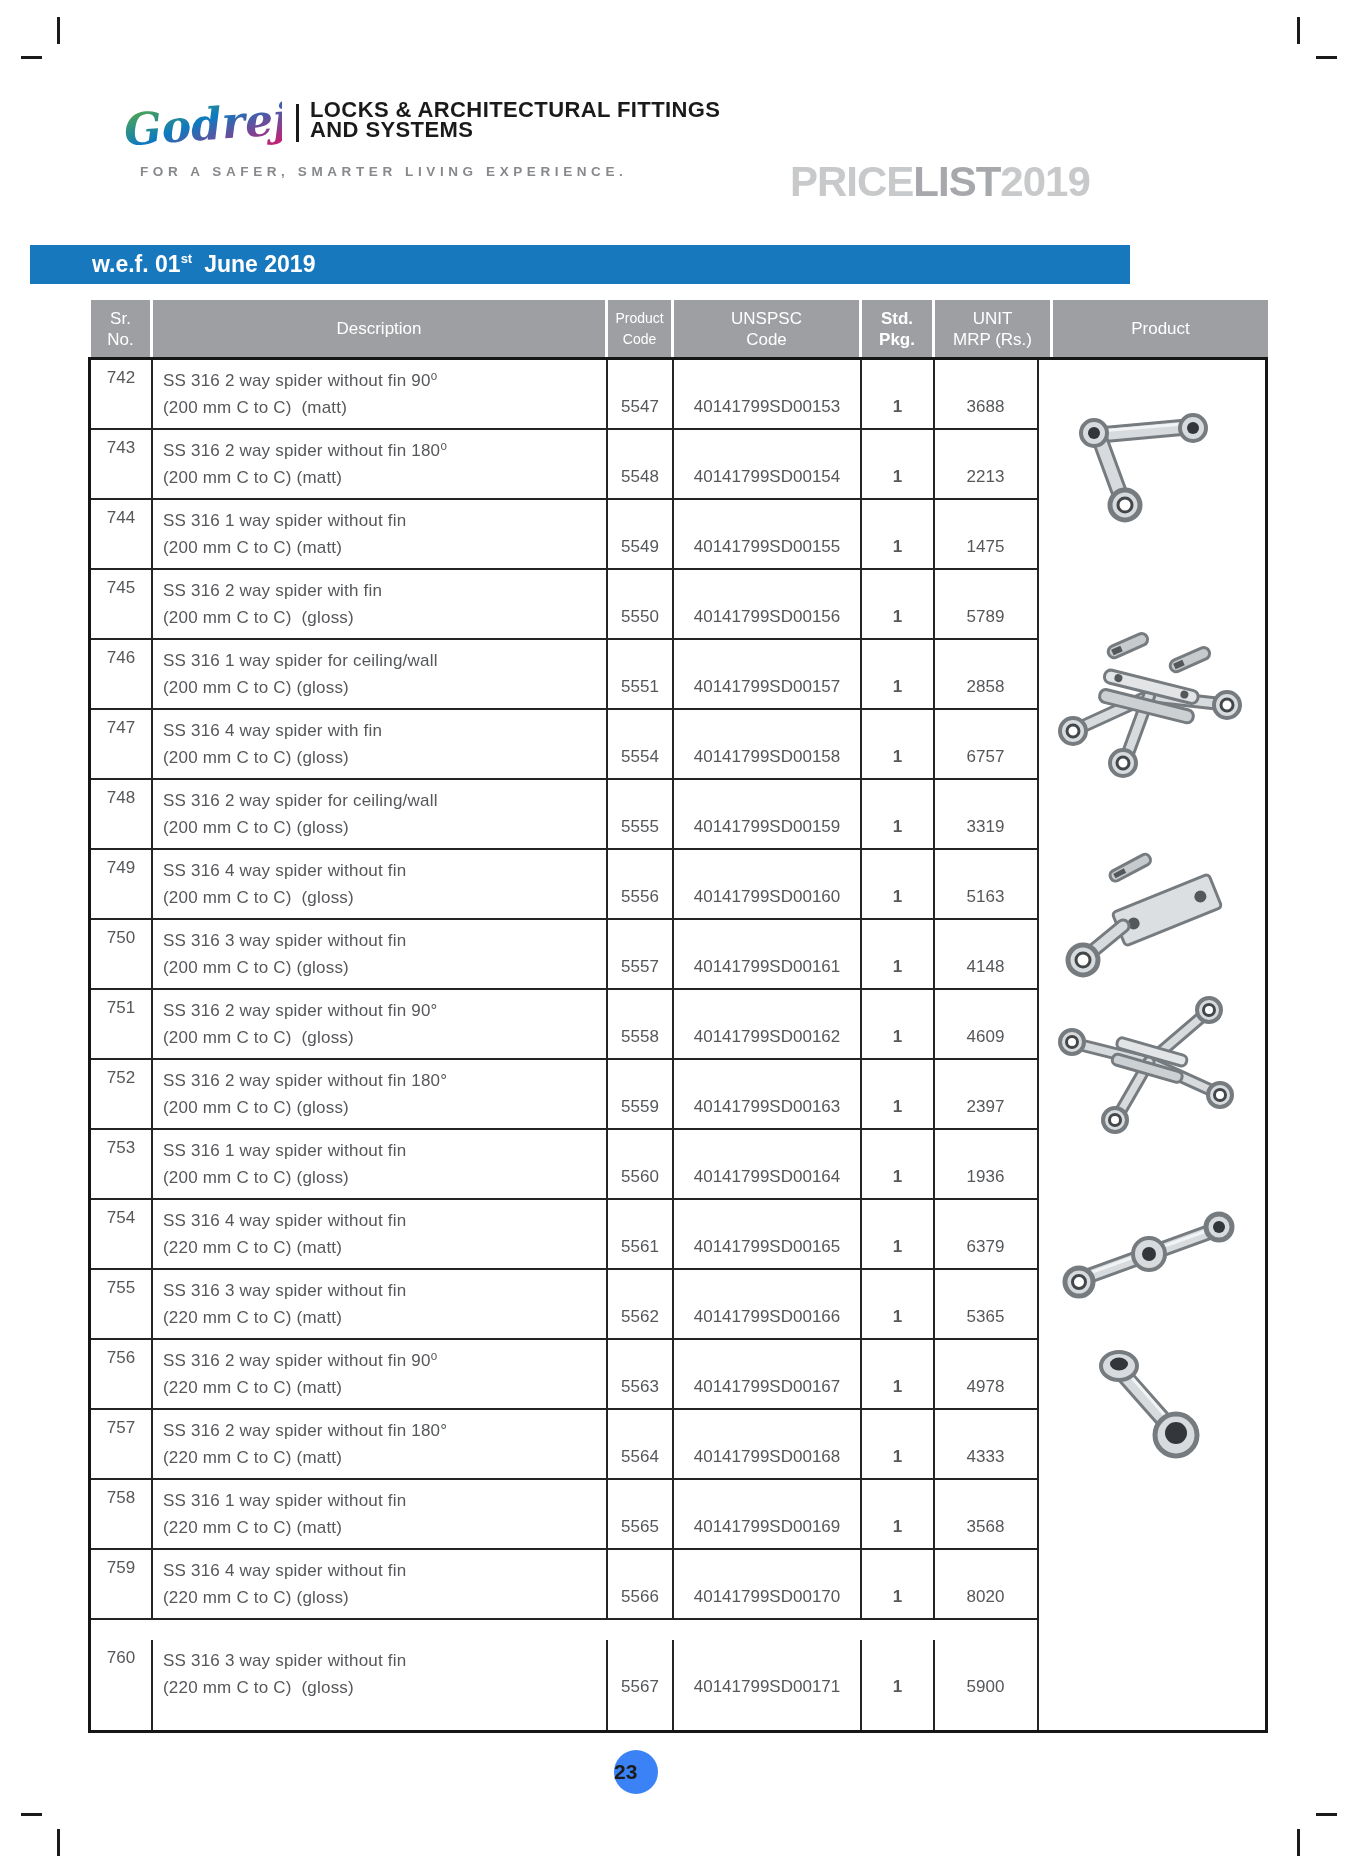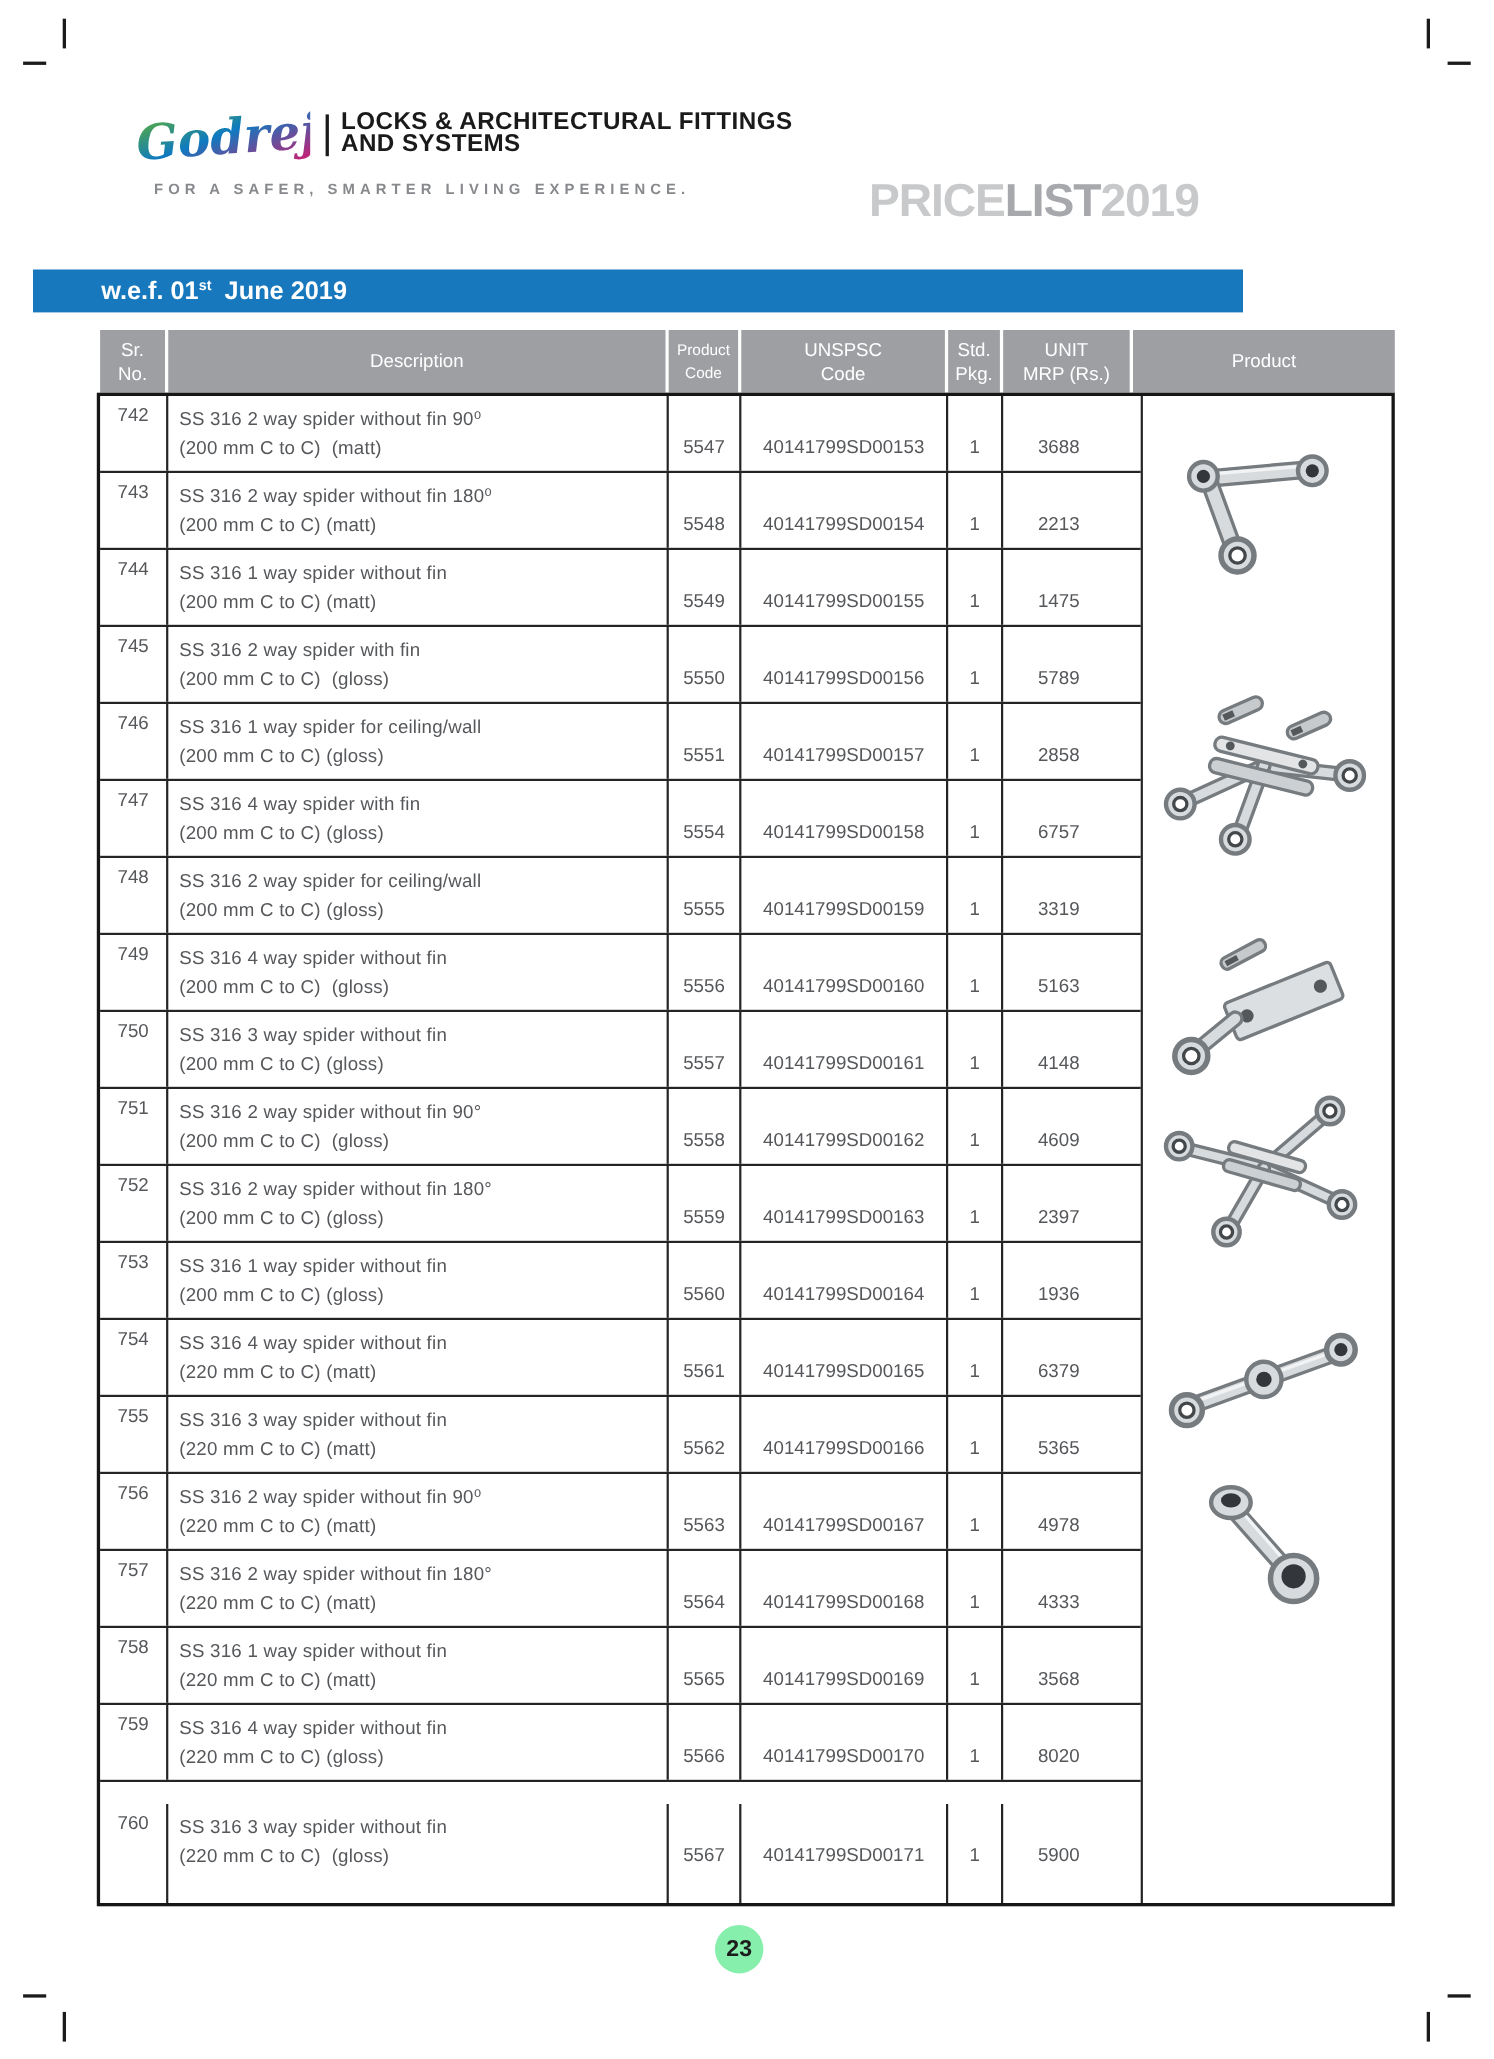--- a/index.html
+++ b/index.html
@@ -35,34 +35,34 @@
       text-align:center;white-space:pre-line;box-sizing:border-box;border-right:3px solid #ffffff;}
   .th:last-child{border-right:none;}
   .th.c-pc{font-size:14px;}
   .tbody{position:absolute;left:0;top:57px;bottom:0;right:0;border:3px solid #161616;
          display:flex;box-sizing:border-box;}
   .rows-col{width:946px;display:flex;flex-direction:column;}
   .tr{height:70px;flex:0 0 70px;box-sizing:border-box;border-bottom:2px solid #242424;display:flex;}
   .rows-col .tr:last-child{flex:1;height:auto;border-bottom:none;margin-top:20px;}
   .td{box-sizing:border-box;border-right:2px solid #242424;color:#55575a;font-size:17px;}
   .c-sr{width:62px;} .c-desc{width:455px;} .c-pc{width:66px;} .c-un{width:188px;}
-  .c-std{width:50px;} .c-mrp{width:101px;}
+  .c-std{width:73px;font-weight:bold;} .c-mrp{width:101px;}
   .th.c-mrp{width:118px;} .th.c-prod{flex:1;}
   .td.c-sr{text-align:center;padding-top:8px;}
   .td.c-desc{padding:7px 0 0 10px;line-height:27px;letter-spacing:.2px;}
   .desc-l1,.desc-l2{white-space:pre;}
   .td.cell-mid{text-align:center;padding-top:37px;}
   .td.c-mrp{border-right:none;}
   .product-col{flex:1;border-left:2px solid #242424;position:relative;}
   .prod-img{position:absolute;}
 
   
-  .page-badge{position:absolute;left:650px;top:1750px;width:44px;height:44px;border-radius:50%;
-              background:#86efac;color:#1c1c1c;font-weight:bold;font-size:21px;line-height:44px;
-              text-align:center;}
+  .page-badge{position:absolute;left:614px;top:1750px;width:44px;height:44px;border-radius:50%;
+              background:#3b82f6;color:#1c1c1c;font-weight:bold;font-size:21px;line-height:44px;
+              text-align:left;}
 </style>
 </head>
 <body>
 
 <div class="crop" style="left:57px;top:17px;width:3px;height:27px;"></div>
 <div class="crop" style="left:21px;top:56px;width:21px;height:3px;"></div>
 <div class="crop" style="left:1297px;top:17px;width:3px;height:27px;"></div>
 <div class="crop" style="left:1316px;top:56px;width:21px;height:3px;"></div>
 <div class="crop" style="left:21px;top:1813px;width:21px;height:3px;"></div>
 <div class="crop" style="left:57px;top:1829px;width:3px;height:27px;"></div>

